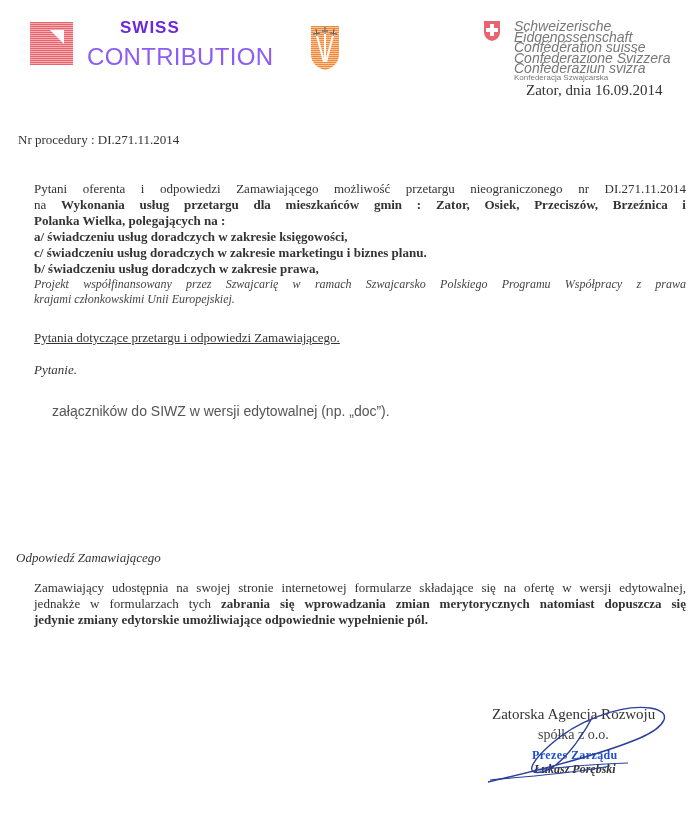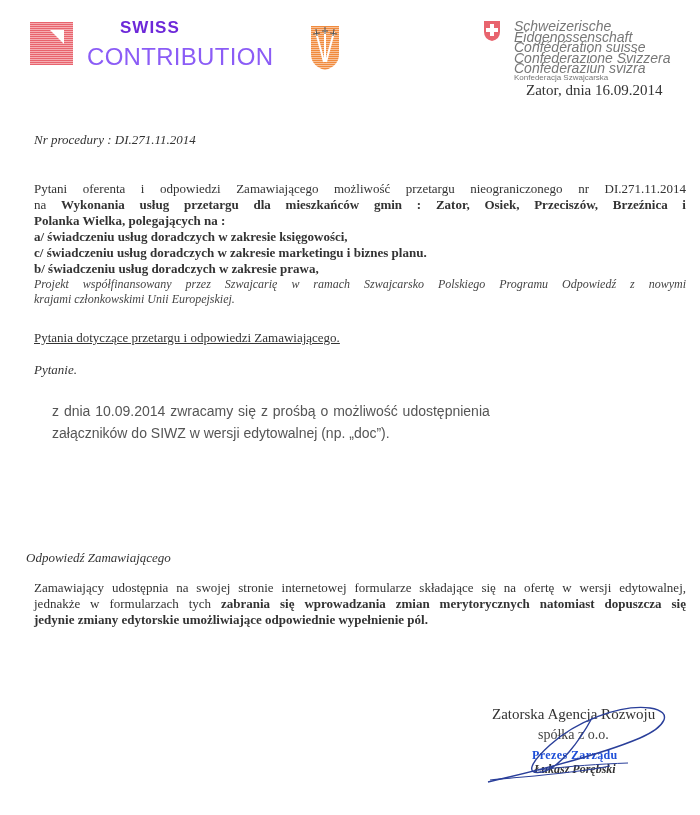--- a/index.html
+++ b/index.html
@@ -13,32 +13,32 @@
     #sc-text-swiss { left: 88px; top: 18px; font-size: 17px; font-weight: bold; color: #6d28d9; letter-spacing: 1px; margin-left: 32px; }
     #sc-text-contrib { left: 87px; top: 43px; font-size: 24px; color: #8b5cf6; letter-spacing: 0.3px; }
     #coat { left: 310px; top: 24px; width: 30px; height: 47px; }
     #ch-shield { left: 483px; top: 20px; width: 18px; height: 22px; }
     #ch-names { left: 514px; top: 21px; font-size: 14px; line-height: 10.5px; color: #777; font-style: italic; }
     #ch-pl { left: 514px; top: 73px; font-size: 8px; color: #777; }
     #date { left: 526px; top: 82px; font-size: 15px; color: #333; }
 
     
     .p { font-size: 13px; line-height: 16px; color: #333; }
-    #nr { left: 34px; top: 132px; font-style: italic; }
+    #nr { left: 18px; top: 132px; }
     #intro { left: 34px; top: 181px; width: 652px; }
     .just { text-align: justify; text-align-last: justify; }
     .b { font-weight: bold; }
     #project { font-style: italic; font-size: 12px; line-height: 15px; color: #444; }
     #q-heading { left: 34px; top: 330px; text-decoration: underline; }
     #q-label { left: 34px; top: 362px; font-style: italic; }
 
     #quote { left: 52px; top: 400px; font-size: 14px; line-height: 22px; color: #555; width: 560px; }
     #quote .line { white-space: nowrap; }
 
-    #a-label { left: 26px; top: 550px; font-style: italic; }
+    #a-label { left: 16px; top: 550px; font-style: italic; }
     #answer { left: 34px; top: 580px; width: 652px; }
 
     
     #sig-org { left: 492px; top: 706px; font-size: 15px; color: #333; }
     #sig-form { left: 538px; top: 727px; font-size: 14px; color: #444; }
     #sig-role { left: 532px; top: 748px; font-size: 12px; font-weight: bold; color: #1d4ed8; letter-spacing: 0.4px; }
     #sig-name { left: 534px; top: 762px; font-size: 12px; font-weight: bold; font-style: italic; color: #333; }
     #signature { left: 480px; top: 700px; width: 210px; height: 90px; }
   </style>
 </head>
@@ -93,30 +93,29 @@
 <div id="nr" class="abs serif p">Nr procedury : DI.271.11.2014</div>
 
 <div id="intro" class="abs serif p">
   <div class="just">Pytani oferenta i odpowiedzi Zamawiającego możliwość przetargu nieograniczonego nr DI.271.11.2014</div>
   <div class="just"><span>na </span><span class="b">Wykonania usług przetargu dla mieszkańców gmin : Zator, Osiek, Przeciszów, Brzeźnica i</span></div>
   <div class="b">Polanka Wielka, polegających na :</div>
   <div class="b">a/ świadczeniu usług doradczych w zakresie księgowości,</div>
   <div class="b">c/ świadczeniu usług doradczych w zakresie marketingu i biznes planu.</div>
   <div class="b">b/ świadczeniu usług doradczych w zakresie prawa,</div>
   <div id="project">
-    <div class="just">Projekt współfinansowany przez Szwajcarię  w ramach Szwajcarsko Polskiego Programu Odpowiedź z nowymi</div>
+    <div class="just">Projekt współfinansowany przez Szwajcarię  w ramach Szwajcarsko Polskiego Programu Współpracy z prawa</div>
     <div>krajami członkowskimi Unii Europejskiej.</div>
   </div>
 </div>
 
 <div id="q-heading" class="abs serif p">Pytania dotyczące przetargu i odpowiedzi Zamawiającego.</div>
 <div id="q-label" class="abs serif p">Pytanie.</div>
 
 <div id="quote" class="abs sans">
-  <div class="line" style="word-spacing:1px">z dnia  10.09.2014  zwracamy  się  z  prośbą  o  możliwość  udostępnienia</div>
   <div class="line">załączników do SIWZ w wersji edytowalnej (np. „doc”).</div>
 </div>
 
 <div id="a-label" class="abs serif p">Odpowiedź Zamawiającego</div>
 
 <div id="answer" class="abs serif p">
   <div class="just">Zamawiający udostępnia na swojej stronie internetowej formularze składające się na ofertę w wersji edytowalnej,</div>
   <div class="just"><span>jednakże w formularzach tych </span><span class="b">zabrania się wprowadzania zmian merytorycznych natomiast dopuszcza się</span></div>
   <div class="b">jedynie zmiany edytorskie umożliwiające odpowiednie wypełnienie pól.</div>
 </div>

